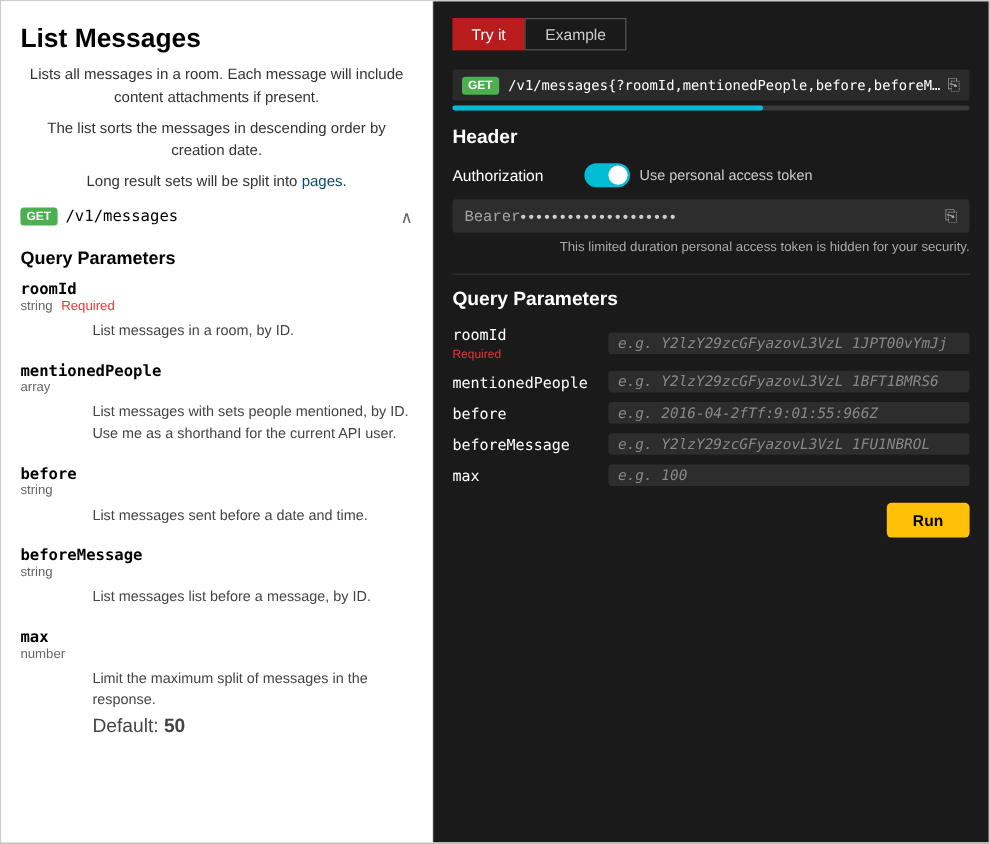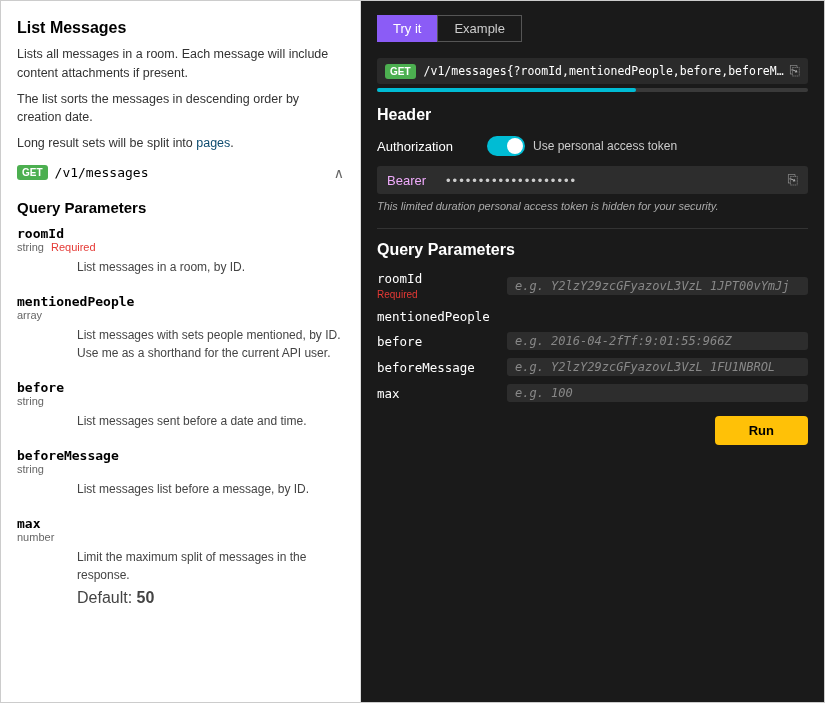--- a/index.html
+++ b/index.html
@@ -7,30 +7,31 @@
 
     
     .left-panel {
       width: 360px;
       background: #fff;
       padding: 18px 16px;
       overflow-y: auto;
       border-right: 1px solid #ddd;
     }
     .left-panel h1 {
-      font-size: 16px;
+      font-size: 22px;
       font-weight: bold;
       margin-bottom: 8px;
       color: #000;
     }
     .left-panel p {
       font-size: 12.5px;
       color: #333;
       margin-bottom: 7px;
       line-height: 1.5;
+      text-align: center;
     }
     .left-panel a { color: #0c4a6e; text-decoration: none; }
     .endpoint-bar {
       display: flex;
       align-items: center;
       margin: 12px 0 4px 0;
     }
     .get-badge {
       background: #4caf50;
       color: #fff;
@@ -111,21 +112,21 @@
       margin-bottom: 16px;
     }
     .tab-btn {
       padding: 5px 16px;
       font-size: 13px;
       cursor: pointer;
       border: none;
       outline: none;
     }
     .tab-btn.active {
-      background: #8b5cf6;
+      background: #b91c1c;
       color: #fff;
     }
     .tab-btn.inactive {
       background: transparent;
       color: #ccc;
       border: 1px solid #555;
     }
     .url-bar {
       display: flex;
       align-items: center;
@@ -212,37 +213,37 @@
     .bearer-row {
       display: flex;
       align-items: center;
       background: #2d2d2d;
       border-radius: 3px;
       padding: 6px 10px;
       margin-bottom: 6px;
       margin-left: 0;
     }
     .bearer-label {
-      font-family: Liberation Sans, sans-serif;
-      font-size: 13px;
-      color: #f0abfc;
-      margin-right: 20px;
+      font-family: Liberation Mono, monospace;
+      font-size: 13px;
+      color: #a3a3a3;
+      margin-right: 0;
     }
     .bearer-dots {
       flex: 1;
       letter-spacing: 2px;
       font-size: 13px;
       color: #ccc;
     }
     .security-note {
       font-size: 11px;
       color: #aaa;
-      font-style: italic;
       margin-bottom: 16px;
       padding-left: 0;
+      text-align: right;
     }
     .divider {
       border: none;
       border-top: 1px solid #333;
       margin: 12px 0;
     }
     .qp-section {
       margin-top: 8px;
     }
     .qp-row {
@@ -285,21 +286,21 @@
       justify-content: flex-end;
       margin-top: 14px;
     }
     .run-btn {
       background: #ffc107;
       color: #000;
       font-size: 13px;
       font-weight: bold;
       border: none;
       border-radius: 4px;
-      padding: 7px 34px;
+      padding: 7px 22px;
       cursor: pointer;
     }
   </style>
 </head>
 <body>
 
 <div class="left-panel">
   <h1>List Messages</h1>
   <p>Lists all messages in a room. Each message will include content attachments if present.</p>
   <p>The list sorts the messages in descending order by creation date.</p>
@@ -401,20 +402,21 @@
         <span class="qp-label">roomId</span>
         <span class="qp-required">Required</span>
       </div>
       <input class="qp-input" type="text" placeholder="e.g. Y2lzY29zcGFyazovL3VzL 1JPT00vYmJj" style="">
     </div>
 
     <div class="qp-row">
       <div class="qp-label-wrap">
         <span class="qp-label">mentionedPeople</span>
       </div>
+      <input class="qp-input" type="text" placeholder="e.g. Y2lzY29zcGFyazovL3VzL 1BFT1BMRS6" style="">
     </div>
 
     <div class="qp-row">
       <div class="qp-label-wrap">
         <span class="qp-label">before</span>
       </div>
       <input class="qp-input" type="text" placeholder="e.g. 2016-04-2fTf:9:01:55:966Z" style="">
     </div>
 
     <div class="qp-row">

